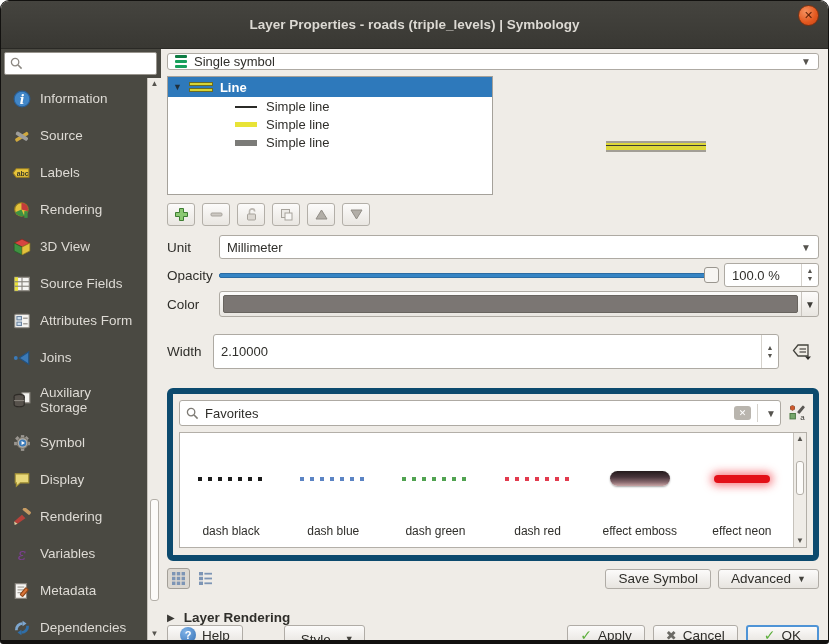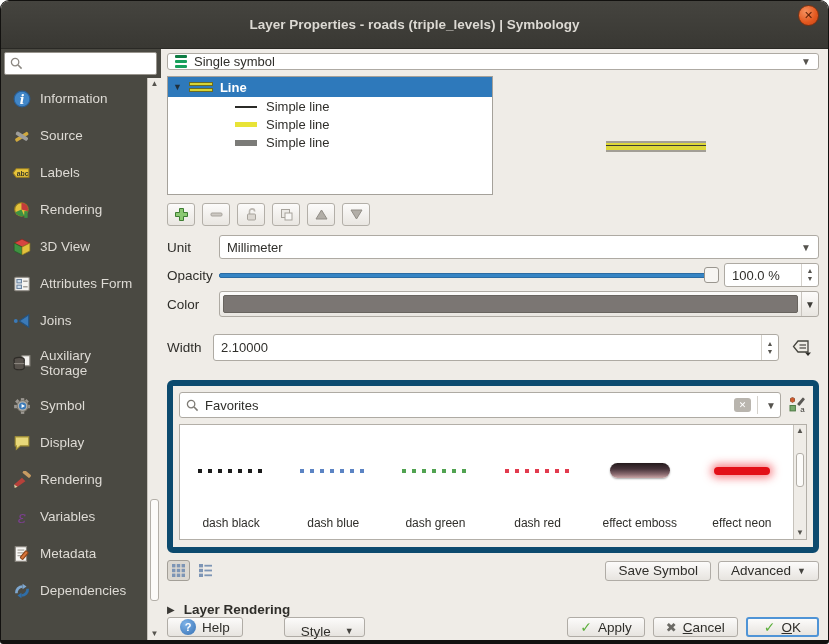--- a/index.html
+++ b/index.html
@@ -71,21 +71,21 @@
   .slider-handle{position:absolute;right:0;top:0;width:15px;height:16px;background:#f7f5f2;border:1px solid #9a968f;border-radius:3px;}
   .spinbox{width:95px;height:24px;background:#fff;border:1px solid #aeaaa3;border-radius:3px;
     display:flex;align-items:center;padding-left:7px;position:relative;}
   .spin-arrows{margin-left:auto;width:17px;height:100%;border-left:1px solid #d5d2cc;display:flex;
     flex-direction:column;align-items:center;justify-content:center;color:#55534e;font-size:7px;line-height:8px;}
   .color-btn{height:26px;border:1px solid #aeaaa3;border-radius:3px;background:linear-gradient(#fcfbfa,#e9e6e1);
     display:flex;align-items:stretch;}
   .color-swatch{flex:1;margin:3px;background:#7b7673;border-radius:2px;border:1px solid #68645f;}
   .color-arrow{width:17px;display:flex;align-items:center;justify-content:center;color:#3c3b37;font-size:10px;border-left:1px solid #c9c5bf;}
   .width-row{display:grid;grid-template-columns:46px 1fr 40px;align-items:center;margin-top:17px;}
-  .width-spin{height:27px;background:#fff;border:1px solid #aeaaa3;border-radius:3px;display:flex;align-items:center;padding-left:7px;}
+  .width-spin{height:35px;background:#fff;border:1px solid #aeaaa3;border-radius:3px;display:flex;align-items:center;padding-left:7px;}
   .dd-btn{width:34px;height:24px;display:flex;align-items:center;justify-content:flex-end;background:transparent;border:none;}
   
   .library-frame{margin-top:19px;border:6px solid #0c4a6e;border-radius:6px;padding:6px 6px 7px;}
   .lib-search-row{display:flex;align-items:center;gap:7px;}
   .search-combo{flex:1;height:26px;background:#fff;border:1px solid #aeaaa3;border-radius:3px;
     display:flex;align-items:center;padding:0 4px 0 6px;gap:6px;}
   .search-text{flex:1;border:none;outline:none;font:inherit;background:transparent;color:#2f2e2a;padding:0;}
   .clear-chip{width:17px;height:14px;background:#b9b5ae;border-radius:3px;color:#fff;display:flex;
     align-items:center;justify-content:center;font-size:9px;font-weight:bold;}
   .search-divider{width:1px;height:18px;background:#d5d2cc;}
@@ -188,20 +188,32 @@
         </div>
         <div class="nav-item">
           <span class="nav-icon">
             <svg width="18" height="18" viewBox="0 0 16 16">
                 <path d="M8 1 L15 4.5 L8 8 L1 4.5 Z" fill="#d64541" stroke="#8d2420" stroke-width=".6"></path>
                 <path d="M1 4.5 L8 8 L8 15 L1 11.5 Z" fill="#3f9142" stroke="#1f5a22" stroke-width=".6"></path>
                 <path d="M15 4.5 L8 8 L8 15 L15 11.5 Z" fill="#e3c23c" stroke="#8f7a20" stroke-width=".6"></path>
               </svg>
           </span>
           <span class="nav-label">3D View</span>
+        </div>
+        <div class="nav-item">
+          <span class="nav-icon">
+            <svg width="18" height="18" viewBox="0 0 16 16">
+                <rect x="1.5" y="2" width="13" height="12" fill="#f5f4f1" stroke="#88847d"></rect>
+                <rect x="1.5" y="2" width="3" height="12" fill="#e9e13c"></rect>
+                <line x1="1.5" y1="6" x2="14.5" y2="6" stroke="#88847d"></line>
+                <line x1="1.5" y1="10" x2="14.5" y2="10" stroke="#88847d"></line>
+                <line x1="8" y1="2" x2="8" y2="14" stroke="#88847d"></line>
+              </svg>
+          </span>
+          <span class="nav-label">Source Fields</span>
         </div>
         <div class="nav-item">
           <span class="nav-icon">
             <svg width="18" height="18" viewBox="0 0 16 16">
                 <rect x="1.5" y="2" width="13" height="12" rx="1" fill="#f5f4f1" stroke="#88847d"></rect>
                 <rect x="3.5" y="4" width="4" height="3" fill="#cfe0ee" stroke="#6d85a0"></rect>
                 <line x1="9" y1="5.5" x2="13" y2="5.5" stroke="#88847d"></line>
                 <rect x="3.5" y="9" width="4" height="3" fill="#cfe0ee" stroke="#6d85a0"></rect>
                 <line x1="9" y1="10.5" x2="13" y2="10.5" stroke="#88847d"></line>
               </svg>

